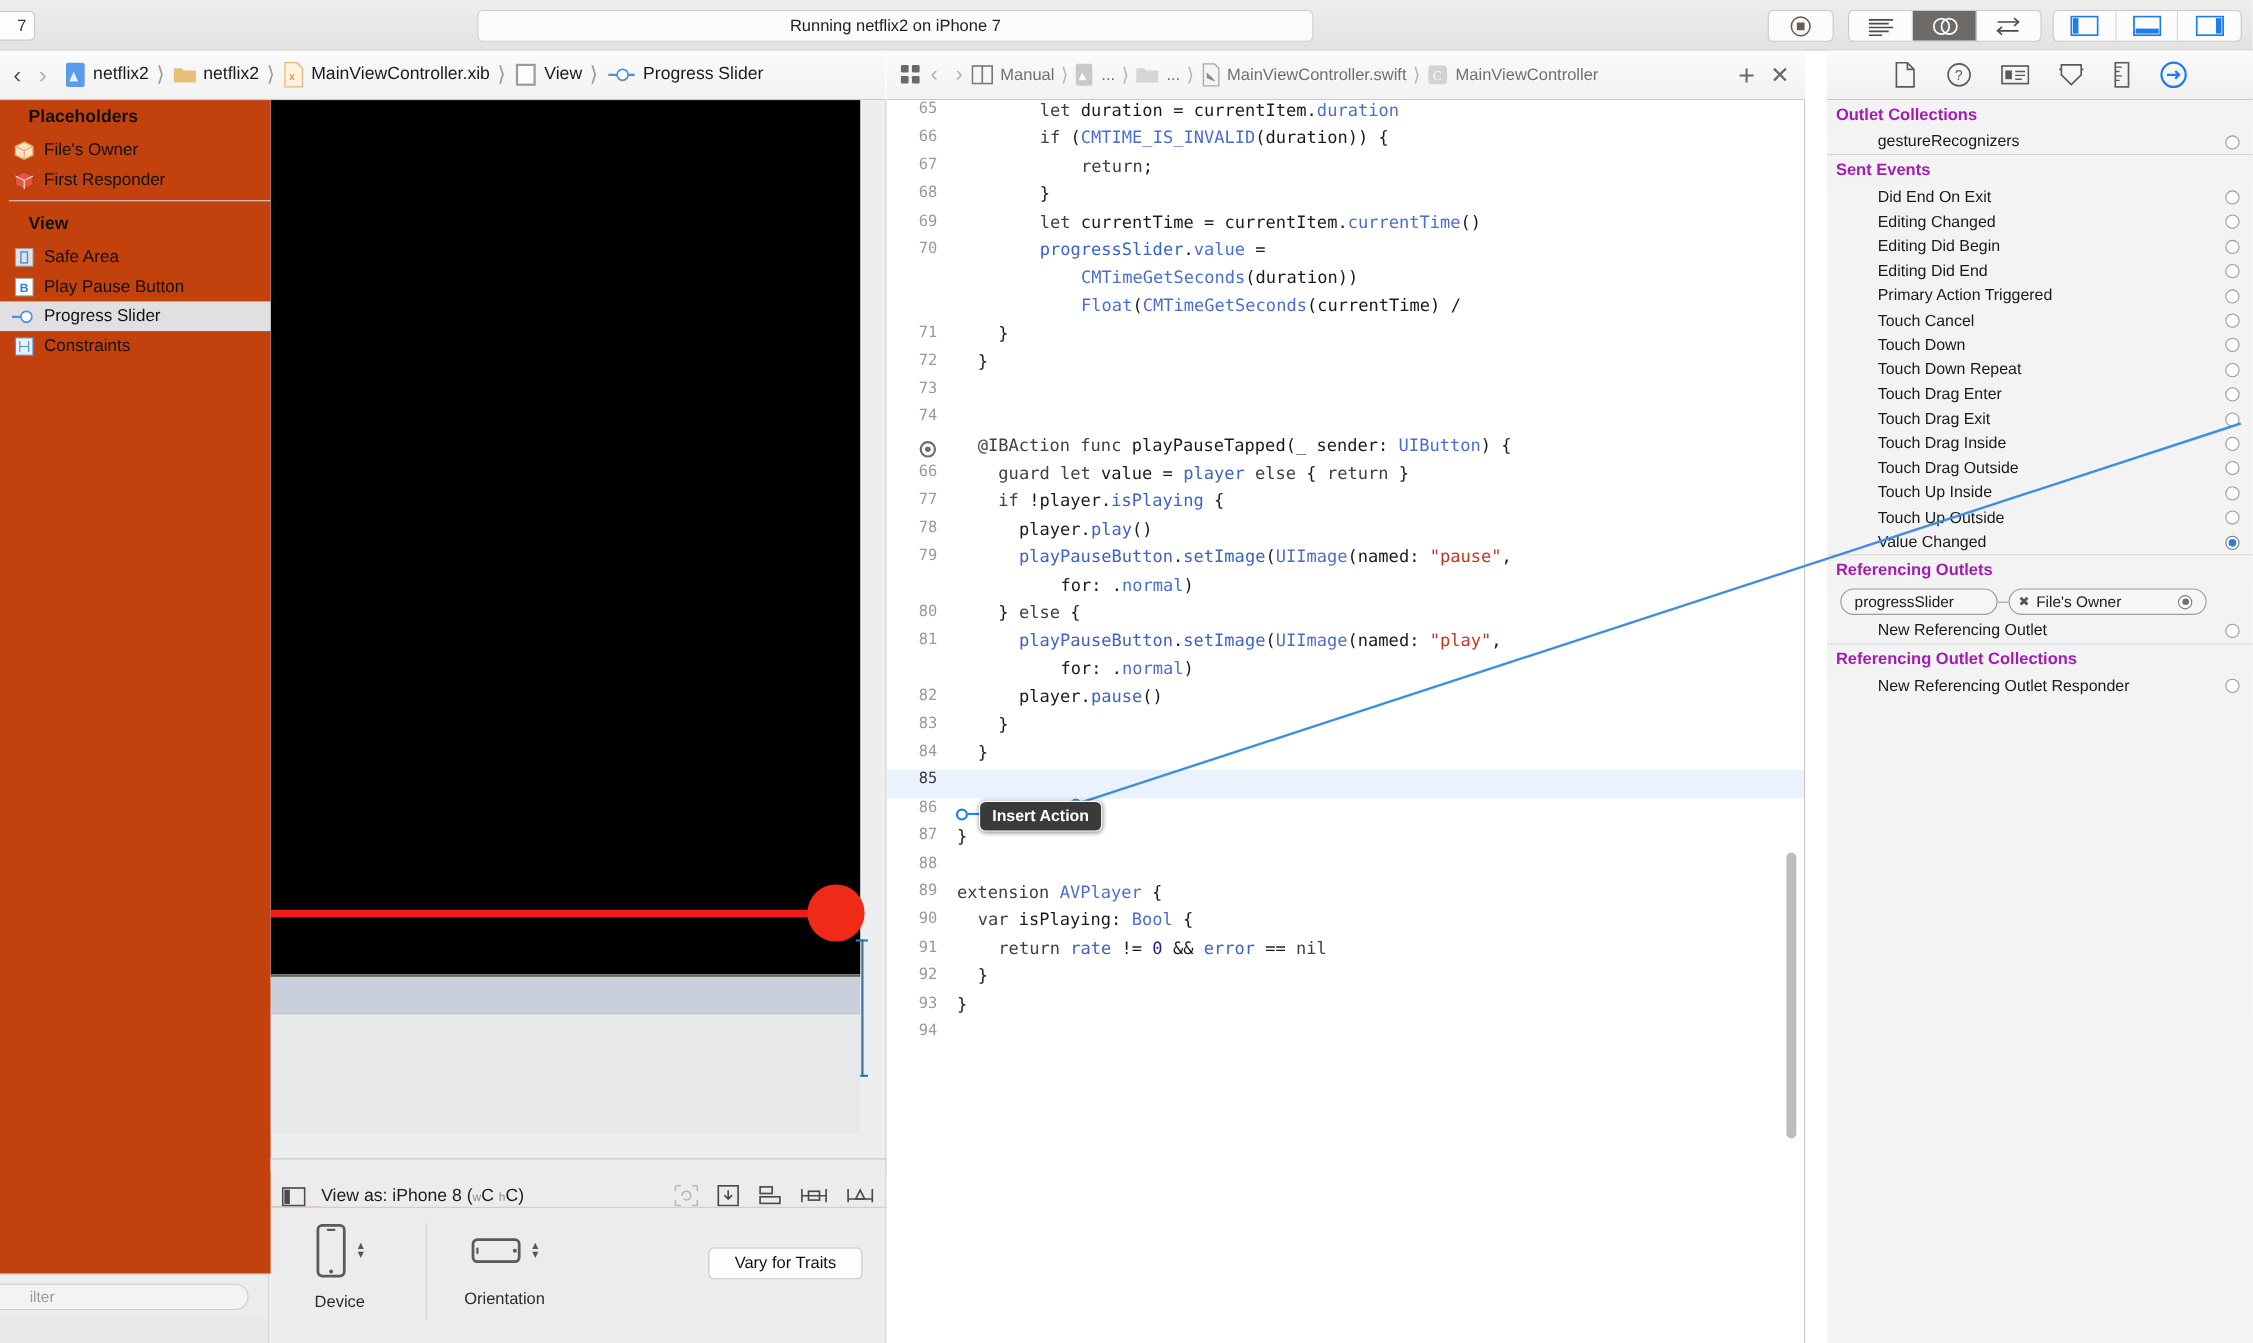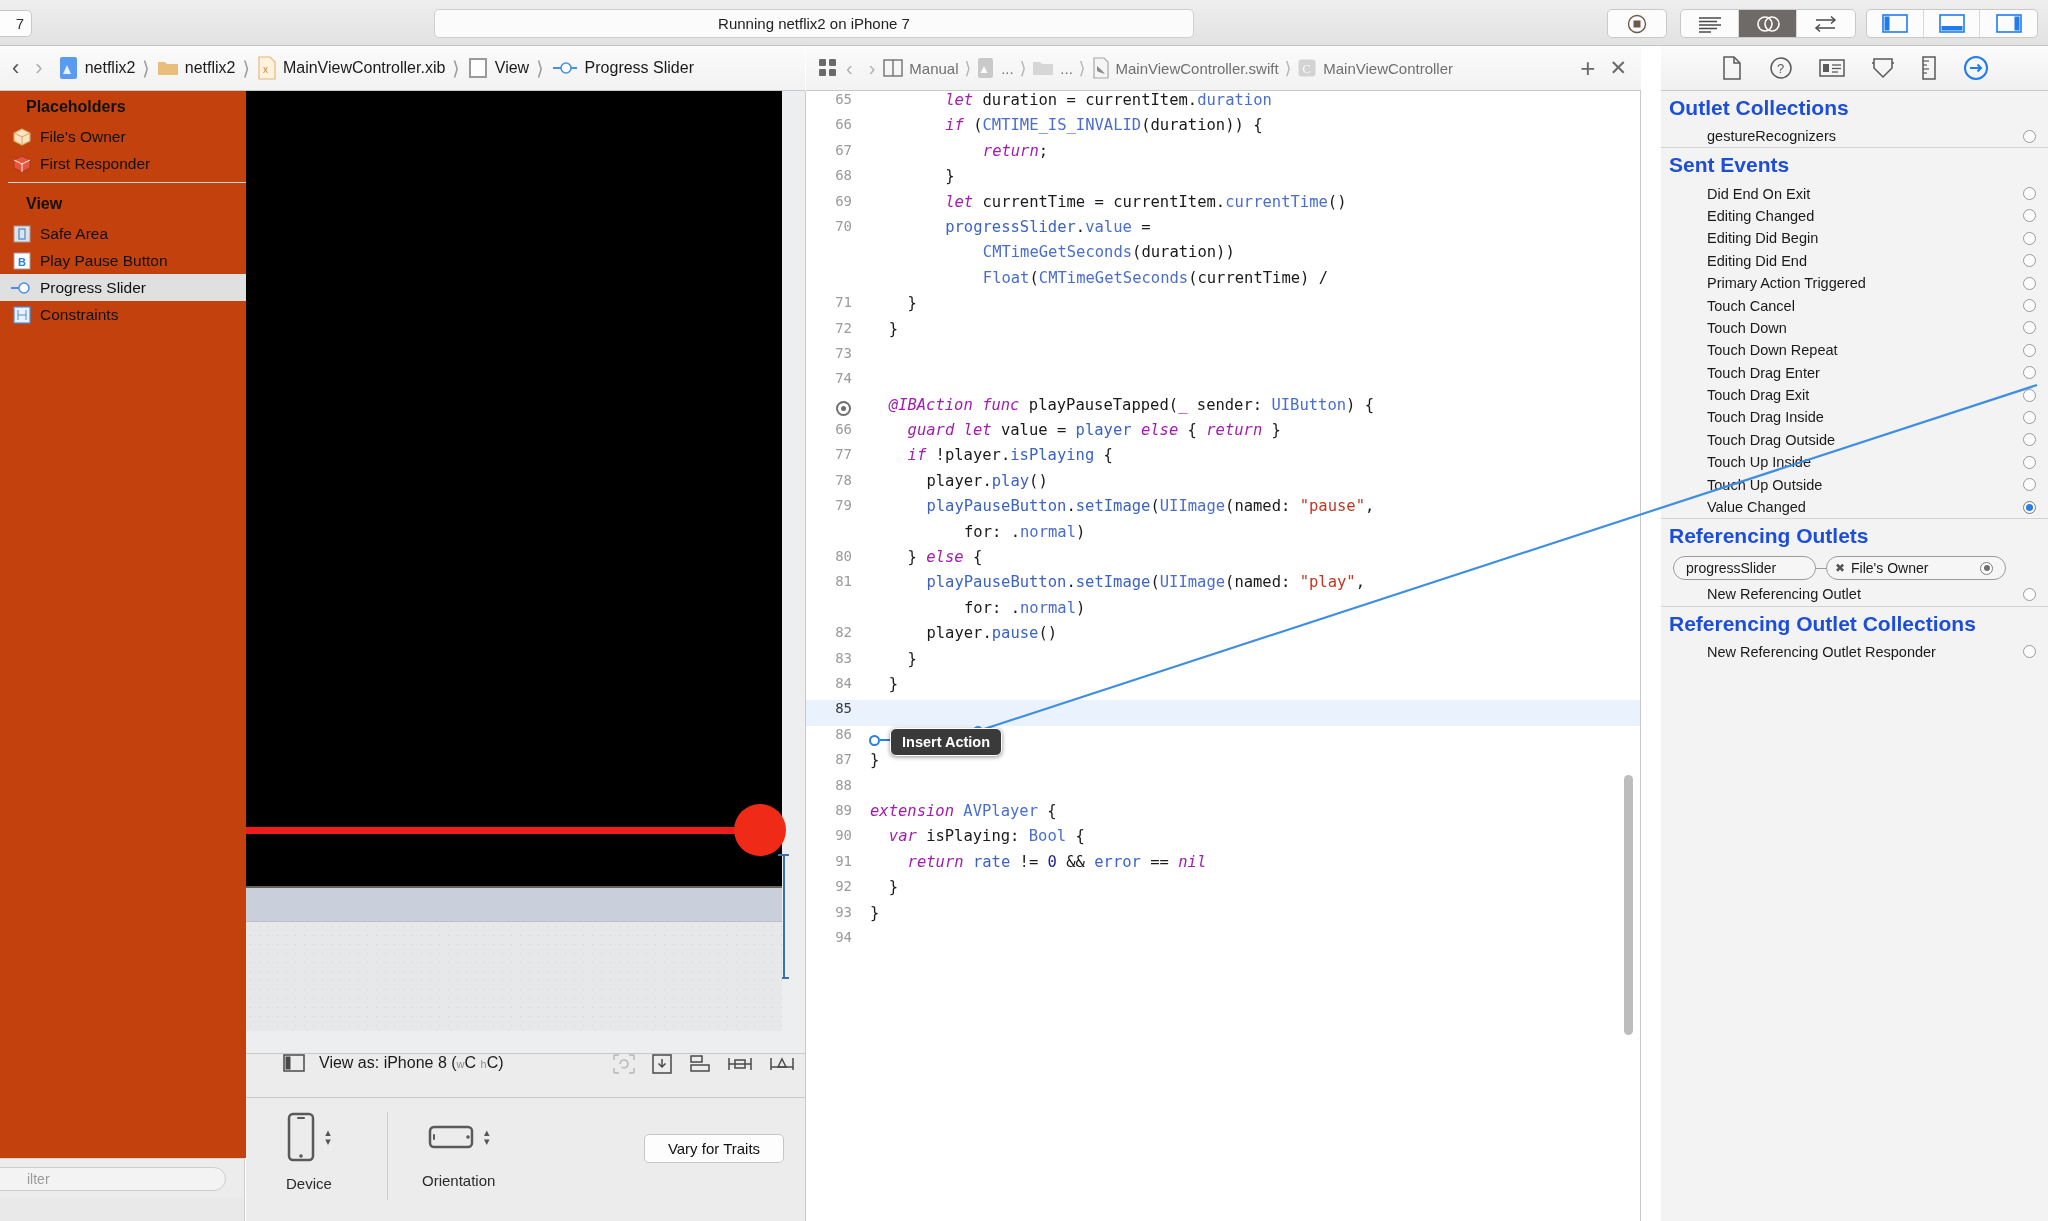--- a/index.html
+++ b/index.html
@@ -124,21 +124,21 @@
     position: absolute; left: 0; top: 830px; width: 536px; height: 110px;
     background: #e6e8ea; border-top: 1px solid #bfbfbf;
     background-image: radial-gradient(#cfd2d4 0.6px, transparent 0.6px);
     background-size: 9px 9px;
   }
 
   
   .viewas {
     position: absolute; left: 246px; top: 1053px; width: 560px; height: 44px;
     background: #ececec; border-top: 1px solid #c9c9c9; border-right: 1px solid #c9c9c9;
-    display: flex; align-items: flex-start; padding-left: 27px;
+    display: flex; align-items: flex-end;
   }
   .viewas-label { font-size: 16px; color: #1b1b1b; margin-left: 14px; }
   .viewas-label .sub { font-size: 11px; color: #8c8c8c; }
   .viewas-icons { margin-left: auto; display: flex; align-items: center; gap: 16px; padding-right: 10px; }
 
   .traitbar {
     position: absolute; left: 246px; top: 1097px; width: 560px; height: 124px;
     background: #ececec; border-top: 1px solid #c9c9c9; border-right: 1px solid #c9c9c9;
   }
   .trait-col { position: absolute; top: 14px; text-align: center; }
@@ -172,21 +172,21 @@
     font-size: 15.5px;
   }
   .code-line { position: relative; height: 25.4px; white-space: pre; }
   .gutter {
     position: absolute; left: 0; width: 52px; text-align: right;
     color: #9a9a9a; font-size: 14px; padding-right: 6px;
     font-family: "DejaVu Sans Mono", monospace;
   }
   .codetext { position: absolute; left: 64px; color: #1a1a1a; }
   .hl-row { background: #eaf3fd; }
-  .kw { color: #a21caf; font-style: italic; }
+  .kw { color: #404040; }
   .ty { color: #4a6ed0; }
   .fn { color: #3b63c4; }
   .str { color: #c33720; }
   .num { color: #1c1c8c; }
   .plain { color: #1a1a1a; }
   .ib-marker {
     position: absolute; left: 30px; top: 5px; width: 15px; height: 15px;
     border: 2px solid #6e6e6e; border-radius: 50%;
   }
   .ib-marker::after {
@@ -218,21 +218,21 @@
   .inspector {
     position: absolute; left: 1661px; top: 46px; width: 387px; height: 1175px;
     background: #f3f3f3;
   }
   .insp-tabs {
     height: 45px; background: linear-gradient(to bottom, #fbfbfb, #f0f0f0);
     border-bottom: 1px solid #c9c9c9;
     display: flex; align-items: center; justify-content: center; gap: 26px;
   }
   .insp-sec-head {
-    font-size: 21px; font-weight: bold; color: #1d4ed8;
+    font-size: 15px; font-weight: bold; color: #a21caf;
     padding: 5px 0 5px 8px; background: #f3f3f3;
   }
   .insp-row {
     display: flex; align-items: center; height: 22.4px;
     padding-left: 46px; font-size: 14.5px; color: #1a1a1a;
   }
   .insp-circ {
     margin-left: auto; margin-right: 12px;
     width: 13px; height: 13px; border: 1.5px solid #9a9a9a; border-radius: 50%;
     background: #fdfdfd; flex: none;

